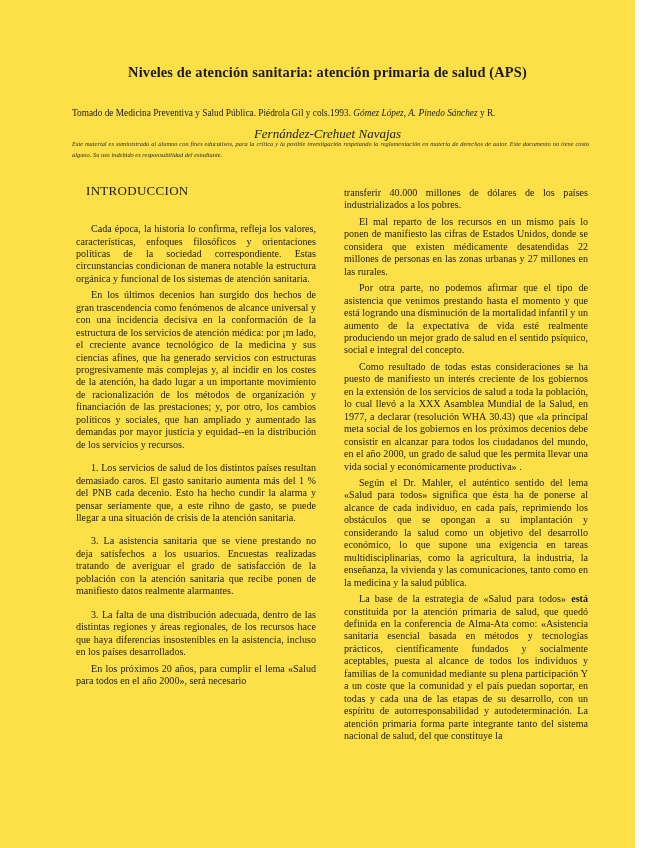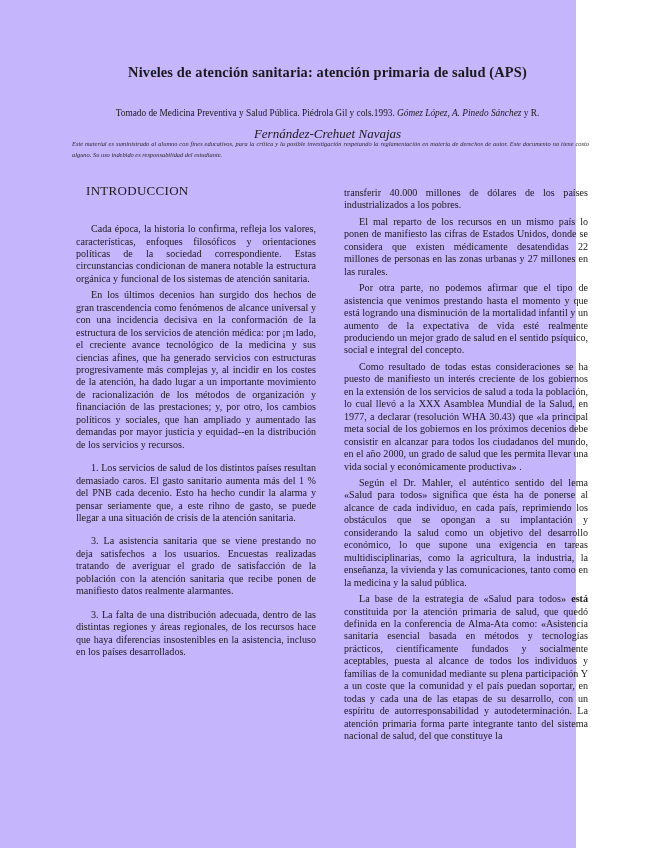--- a/index.html
+++ b/index.html
@@ -11,41 +11,41 @@
     width: 655px;
     height: 848px;
     position: relative;
     font-family: "Liberation Serif", "DejaVu Serif", serif;
     color: #1a1a1a;
     overflow: hidden;
   }
   .page {
     position: absolute;
     left: 0; top: 0;
-    width: 576px;
+    width: 635px;
     height: 848px;
-    background: #c4b5fd;
+    background: #fde047;
   }
   .doc-title {
     position: absolute;
     left: 72px;
     top: 63px;
     width: 511px;
     text-align: center;
     font-size: 14.4px;
     font-weight: bold;
     letter-spacing: 0.15px;
     line-height: 1.3;
   }
   .attribution {
     position: absolute;
     left: 72px;
     top: 106px;
     width: 511px;
-    text-align: center;
+    text-align: left;
     font-size: 9.3px;
     line-height: 1.55;
   }
   .attribution .ital {
     font-style: italic;
   }
   .attrib-line2 {
     position: absolute;
     left: 72px;
     top: 124px;
@@ -125,20 +125,21 @@
 
   <div class="columns">
 
     <div class="col col-left">
       <div class="section-head">INTRODUCCION</div>
       <p class="para">Cada época, la historia lo confirma, refleja los valores, características, enfoques filosóficos y orientaciones políticas de la sociedad correspondiente. Estas circunstancias condicionan de manera notable la estructura orgánica y funcional de los sistemas de atención sanitaria.</p>
       <p class="para">En los últimos decenios han surgido dos hechos de gran trascendencia como fenómenos de alcance universal y con una incidencia decisiva en la conformación de la estructura de los servicios de atención médica: por ¡m lado, el creciente avance tecnológico de la medicina y sus ciencias afines, que ha generado servicios con estructuras progresivamente más complejas y, al incidir en los costes de la atención, ha dado lugar a un importante movimiento de racionalización de los métodos de organización y financiación de las prestaciones; y, por otro, los cambios políticos y sociales, que han ampliado y aumentado las demandas por mayor justicia y equidad--en la distribución de los servicios y recursos.</p>
       <p class="para gap-before">1. Los servicios de salud de los distintos países resultan demasiado caros. El gasto sanitario aumenta más del 1 % del PNB cada decenio. Esto ha hecho cundir la alarma y pensar seriamente que, a este rihno de gasto, se puede llegar a una situación de crisis de la atención sanitaria.</p>
       <p class="para gap-before">3. La asistencia sanitaria que se viene prestando no deja satisfechos a los usuarios. Encuestas realizadas tratando de averiguar el grado de satisfacción de la población con la atención sanitaria que recibe ponen de manifiesto datos realmente alarmantes.</p>
       <p class="para gap-before">3. La falta de una distribución adecuada, dentro de las distintas regiones y áreas regionales, de los recursos hace que haya diferencias insostenibles en la asistencia, incluso en los países desarrollados.</p>
+      <p class="para">En los próximos 20 años, para cumplir el lema «Salud para todos en el año 2000», será necesario</p>
     </div>
 
     <div class="col col-right">
       <p class="para no-indent">transferir 40.000 millones de dólares de los países industrializados a los pobres.</p>
       <p class="para">El mal reparto de los recursos en un mismo país lo ponen de manifiesto las cifras de Estados Unidos, donde se considera que existen médicamente desatendidas 22 millones de personas en las zonas urbanas y 27 millones en las rurales.</p>
       <p class="para">Por otra parte, no podemos afirmar que el tipo de asistencia que venimos prestando hasta el momento y que está logrando una disminución de la mortalidad infantil y un aumento de la expectativa de vida esté realmente produciendo un mejor grado de salud en el sentido psíquico, social e integral del concepto.</p>
       <p class="para">Como resultado de todas estas consideraciones se ha puesto de manifiesto un interés creciente de los gobiernos en la extensión de los servicios de salud a toda la población, lo cual llevó a la XXX Asamblea Mundial de la Salud, en 1977, a declarar (resolución WHA 30.43) que «la principal meta social de los gobiernos en los próximos decenios debe consistir en alcanzar para todos los ciudadanos del mundo, en el año 2000, un grado de salud que les permita llevar una vida social y económicamente productiva» .</p>
       <p class="para">Según el Dr. Mahler, el auténtico sentido del lema «Salud para todos» significa que ésta ha de ponerse al alcance de cada individuo, en cada país, reprimiendo los obstáculos que se opongan a su implantación y considerando la salud como un objetivo del desarrollo económico, lo que supone una exigencia en tareas multidisciplinarias, como la agricultura, la industria, la enseñanza, la vivienda y las comunicaciones, tanto como en la medicina y la salud pública.</p>
       <p class="para"><span>La base de la estrategia de «Salud para todos» </span><span class="bold-inline">está</span><span> constituida por la atención primaria de salud, que quedó definida en la conferencia de Alma-Ata como: «Asistencia sanitaria esencial basada en métodos y tecnologías prácticos, científicamente fundados y socialmente aceptables, puesta al alcance de todos los individuos y familias de la comunidad mediante su plena participación Y a un coste que la comunidad y el país puedan soportar, en todas y cada una de las etapas de su desarrollo, con un espíritu de autorresponsabilidad y autodeterminación. La atención primaria forma parte integrante tanto del sistema nacional de salud, del que constituye la</span></p>
     </div>

